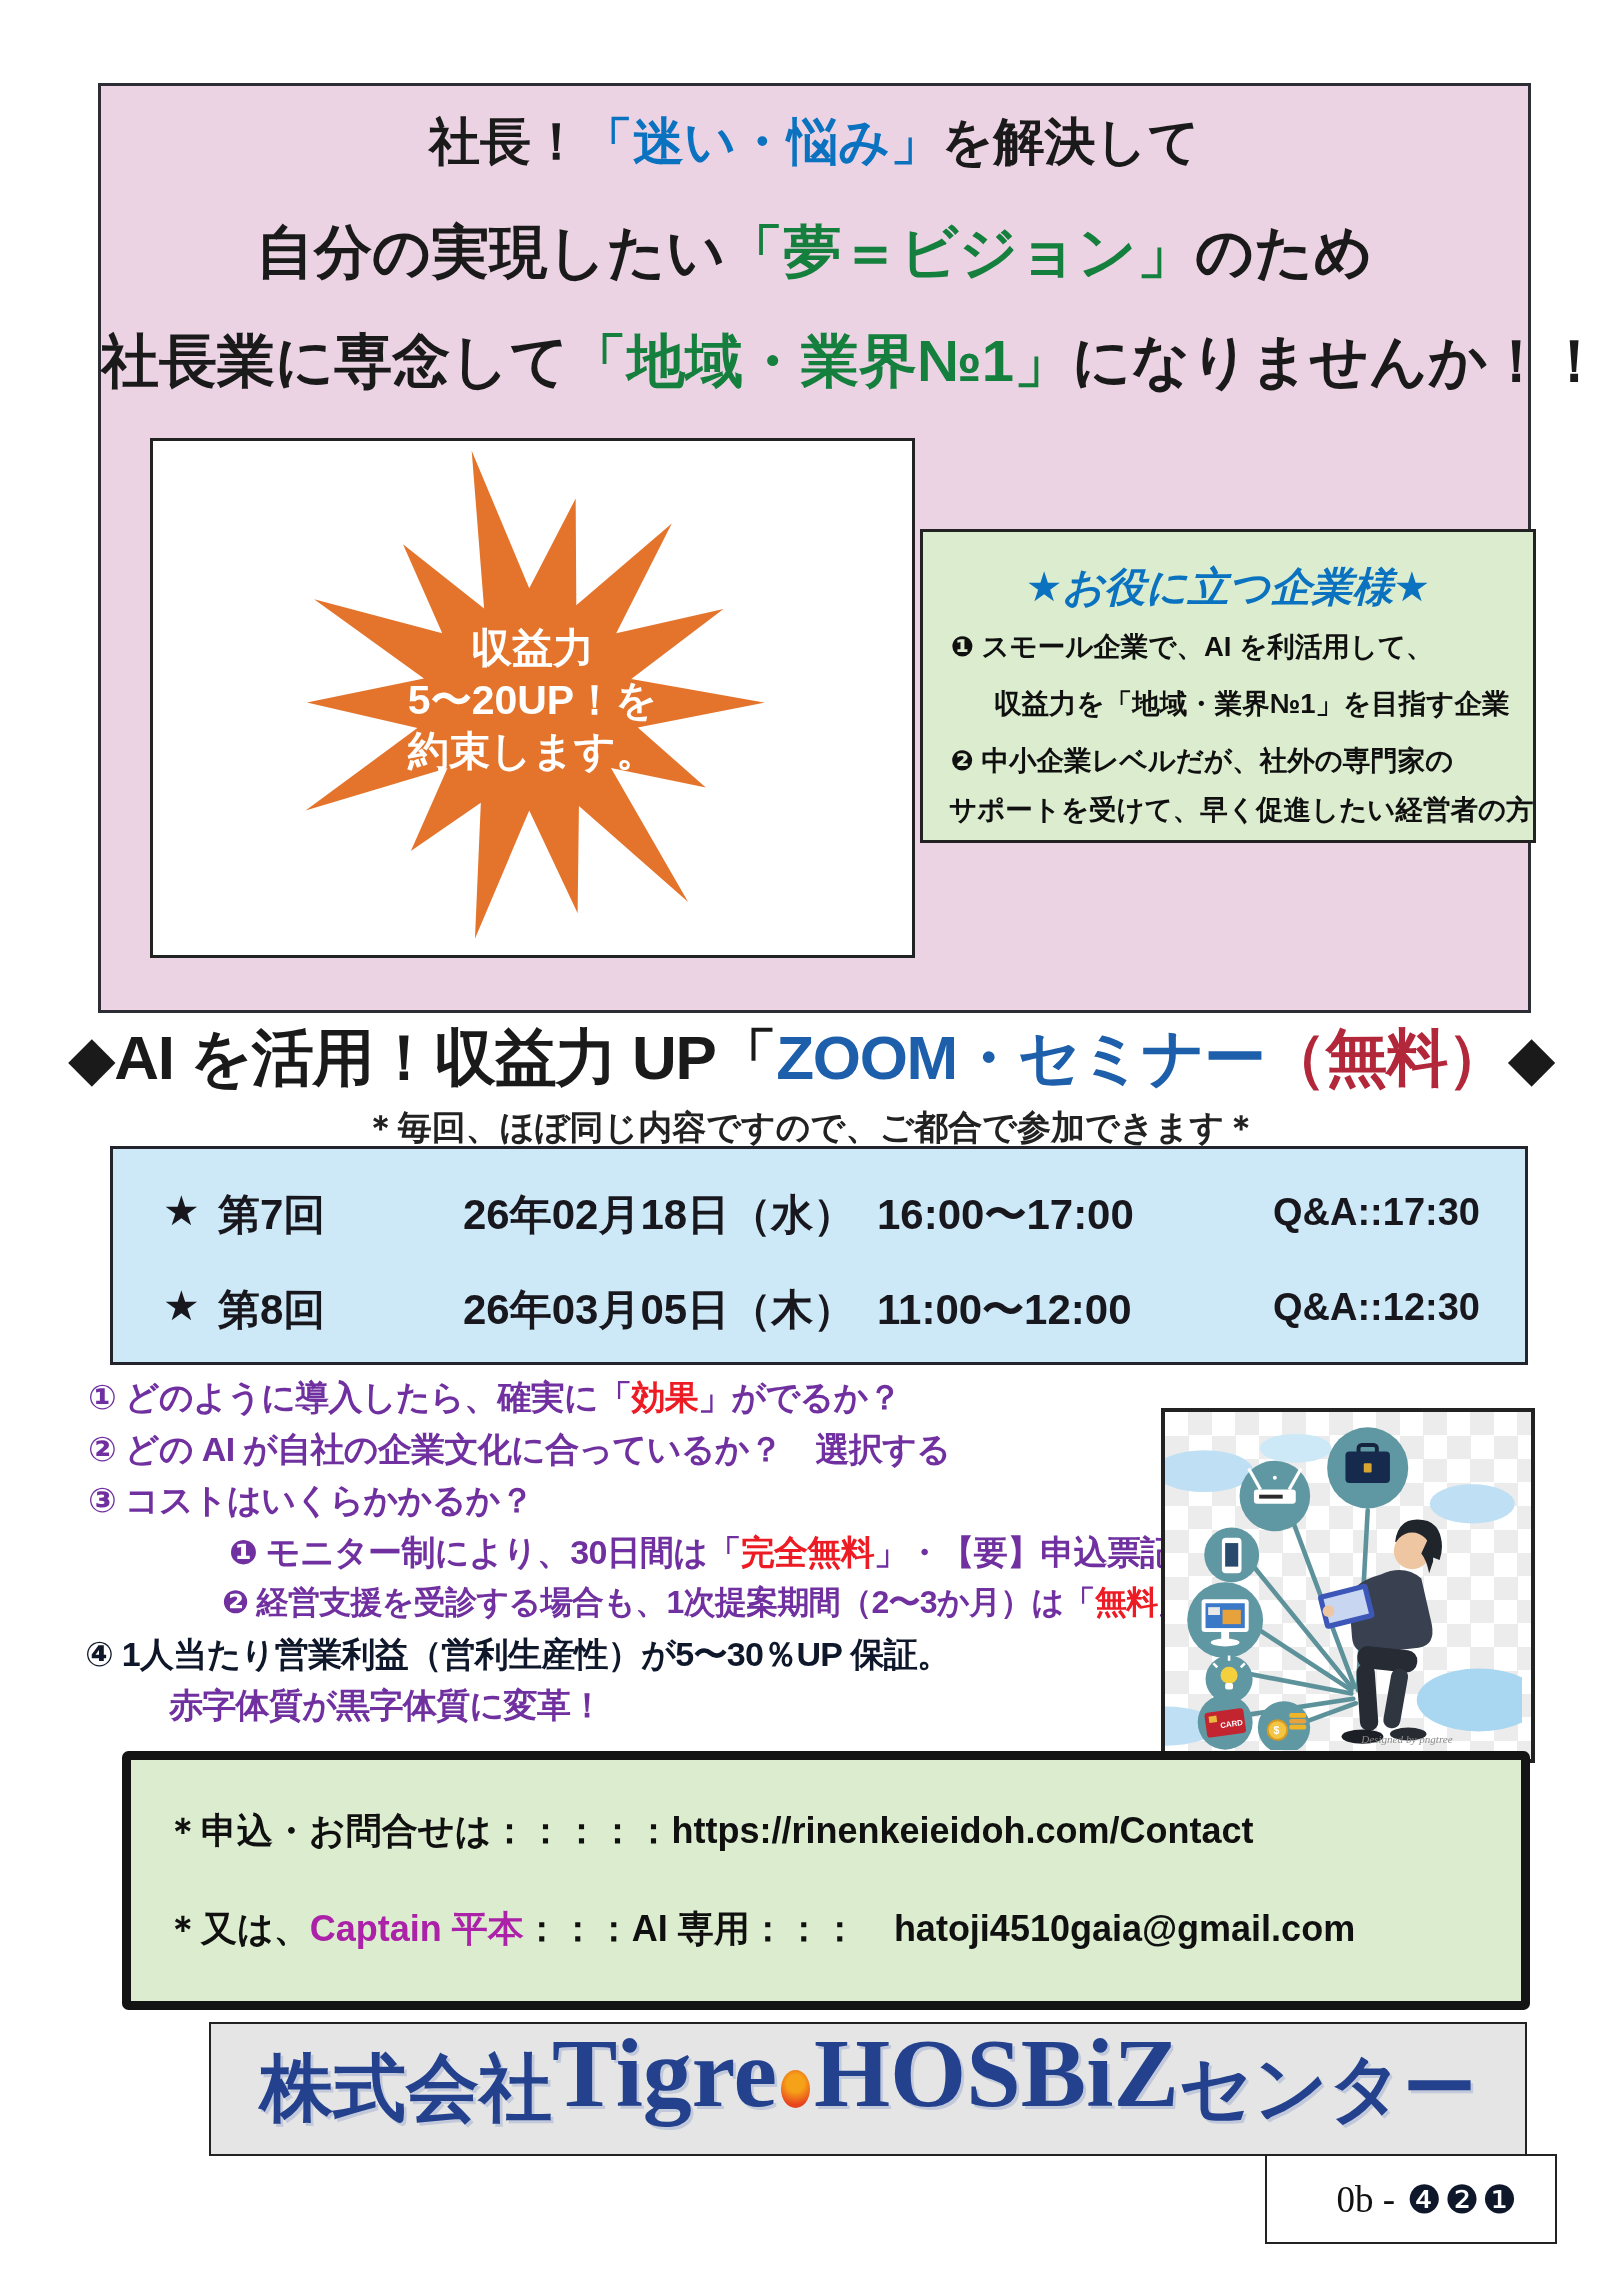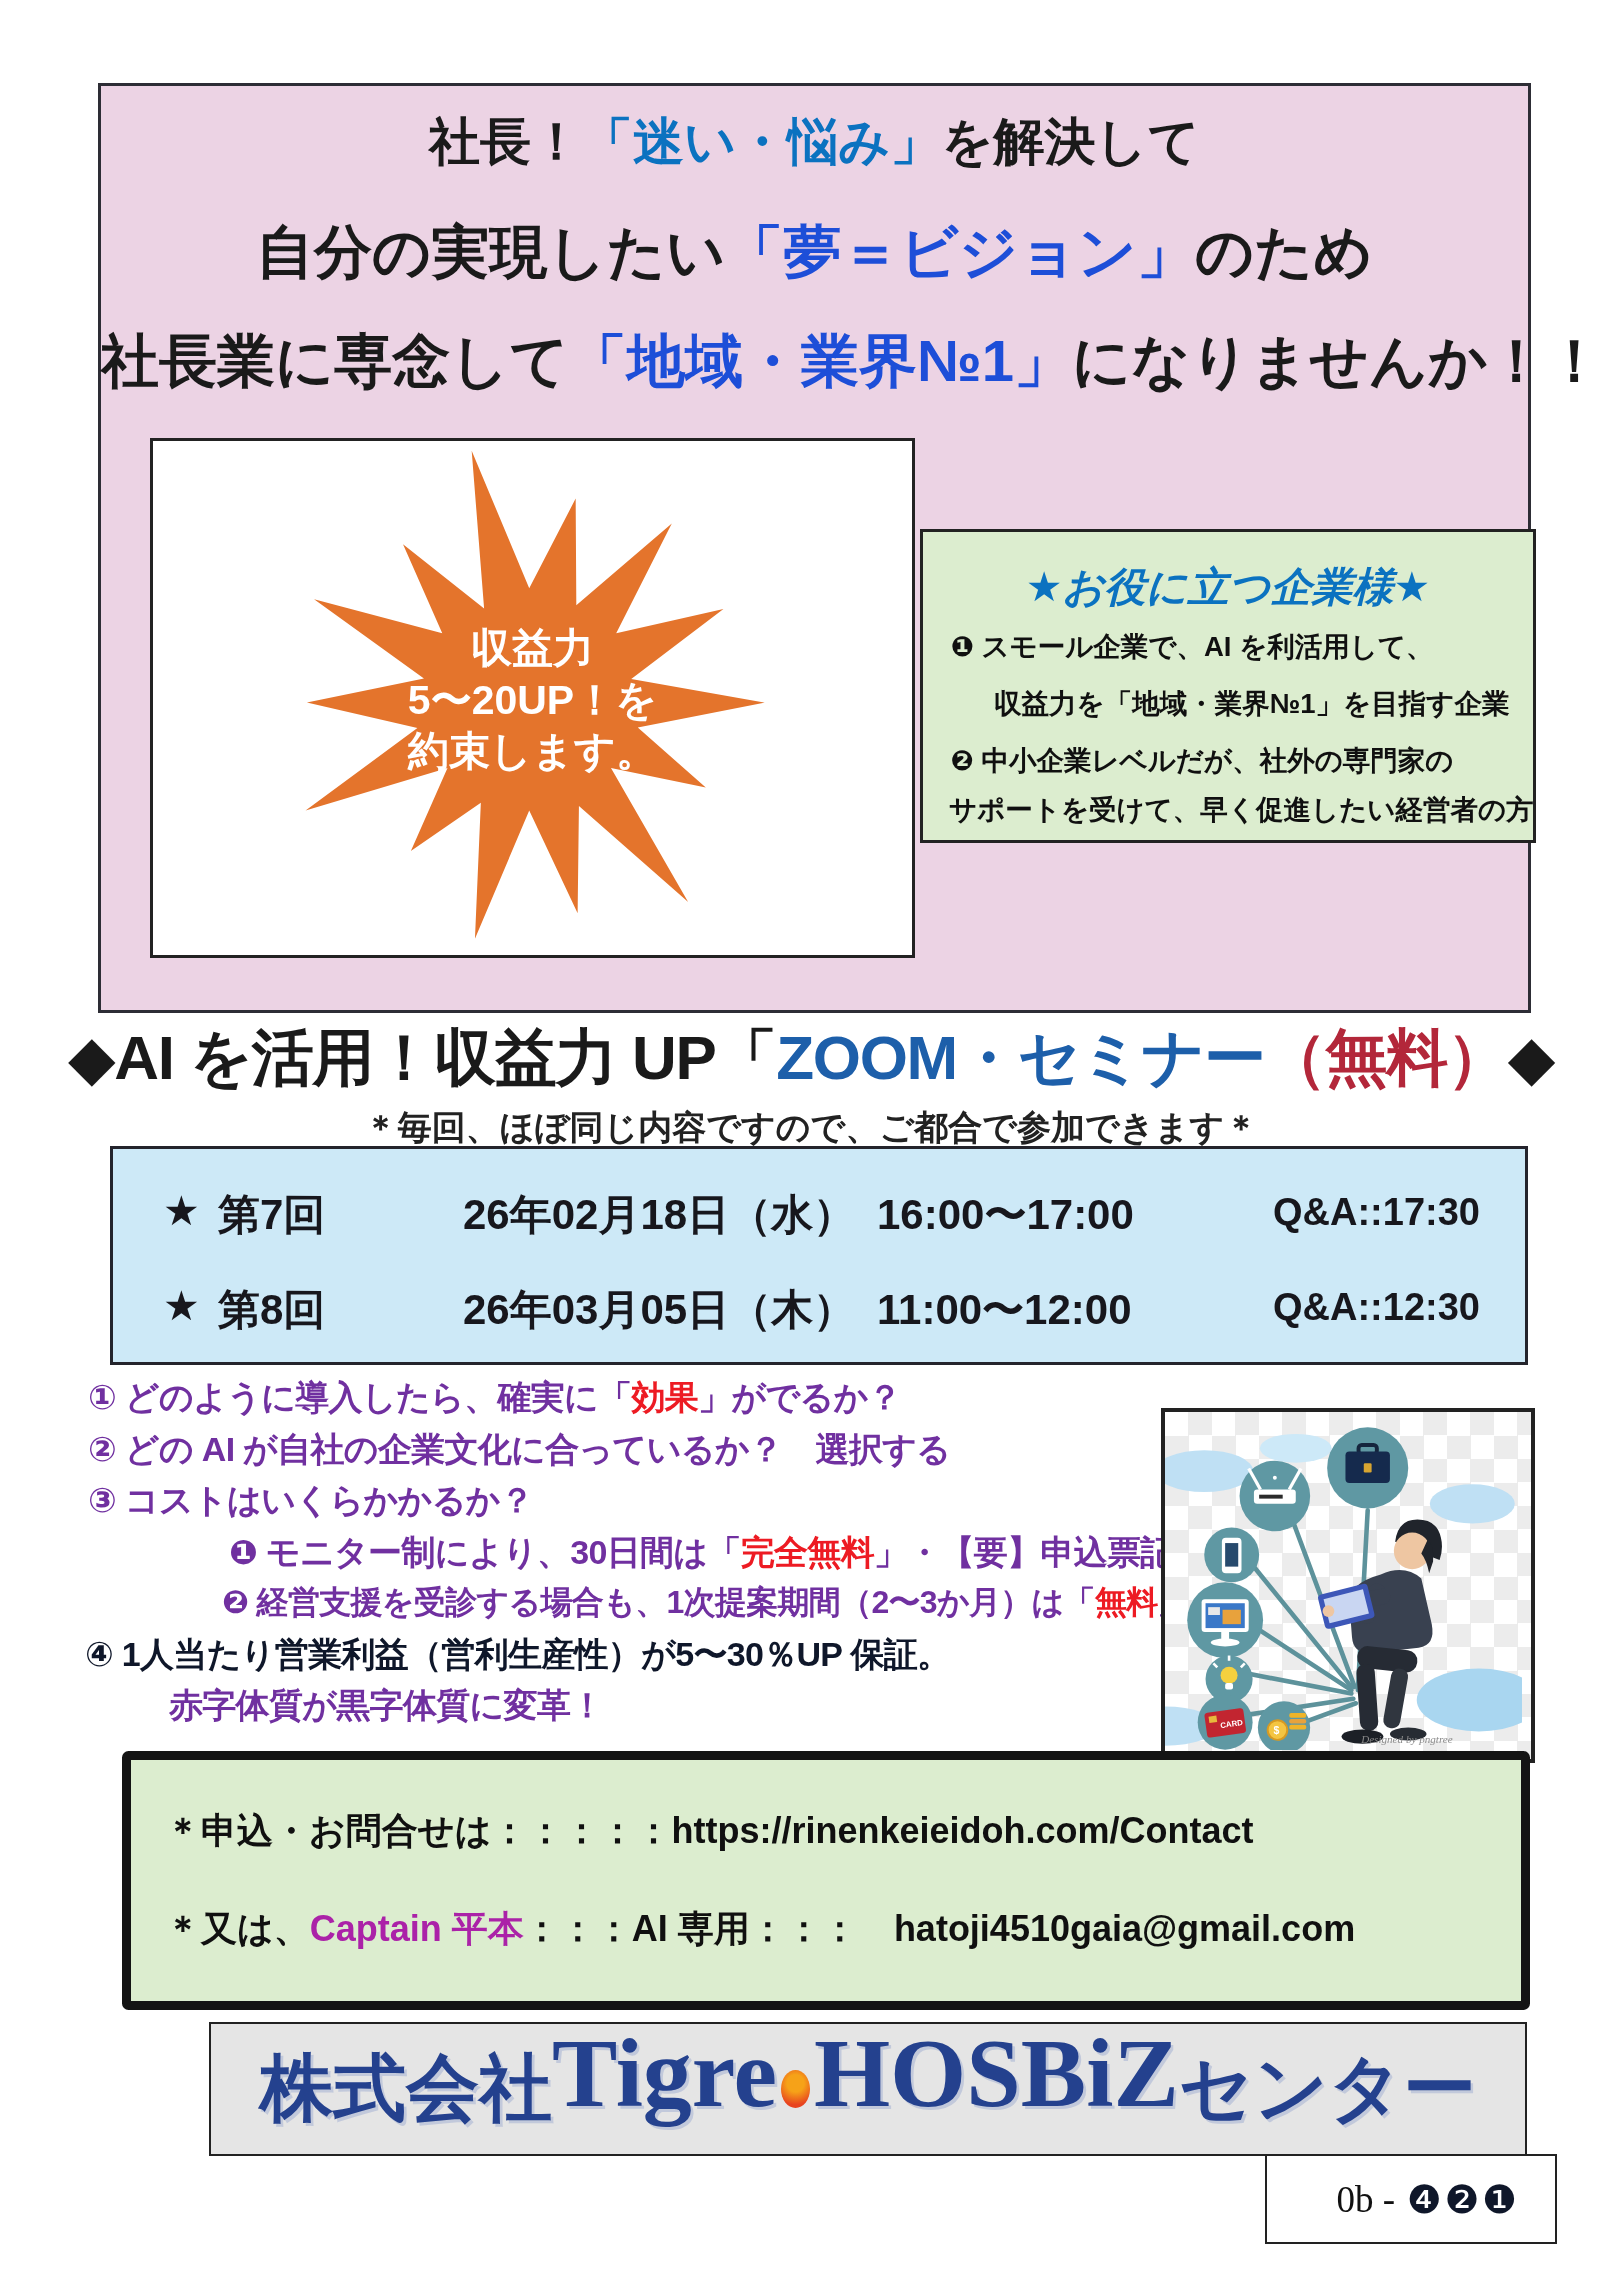--- a/index.html
+++ b/index.html
@@ -7,21 +7,21 @@
         font-family:"Liberation Sans","DejaVu Sans",sans-serif;color:#1a1a1a;}
   .abs{position:absolute;}
 
   
   .pink-box{left:98px;top:83px;width:1427px;height:924px;background:#ecd3e4;border:3.9px solid #2d2d35;}
   .banner-line{left:0;width:100%;text-align:center;font-weight:bold;white-space:nowrap;}
   .bl1{top:22px;font-size:51px;}
   .bl2{top:128px;font-size:58px;}
   .bl3{top:237px;font-size:58px;}
   .hl-blue{color:#0b72c0;}
-  .hl-red{color:#1d4ed8;}
+  .hl-red{color:#15803d;}
 
   
   .burst-panel{left:49px;top:352px;width:759px;height:514px;background:#ffffff;border:3.3px solid #222222;}
   .burst-text{top:182px;left:0;width:100%;text-align:center;color:#ffffff;font-weight:bold;
               font-size:41px;line-height:1.26;}
 
   
   .benefit-box{left:819px;top:443px;width:610px;height:308px;background:#dcedcf;border:3.3px solid #222222;}
   .benefit-title{top:27.5px;left:0;width:100%;text-align:center;color:#0b72c0;font-size:41px;font-weight:bold;font-style:italic;}
   .benefit-line{font-size:27.5px;font-weight:bold;color:#101010;white-space:nowrap;}

